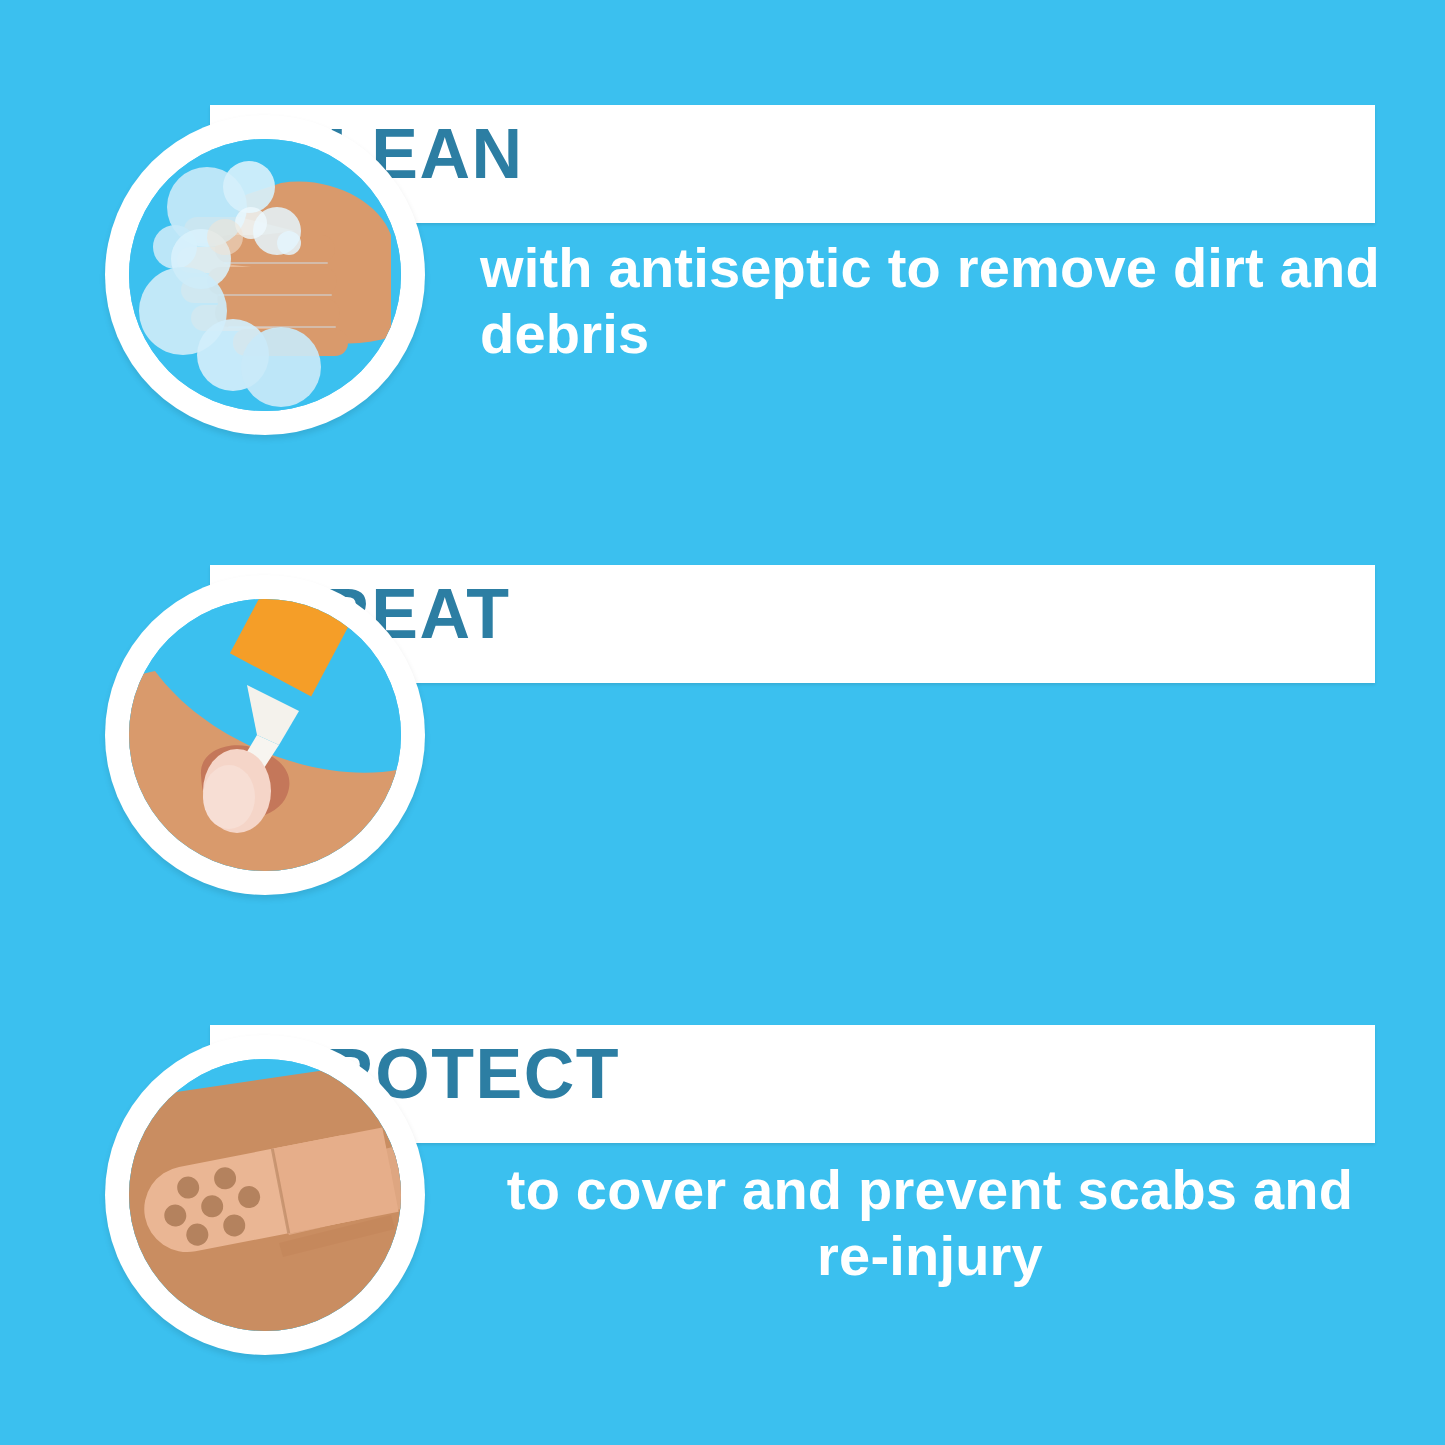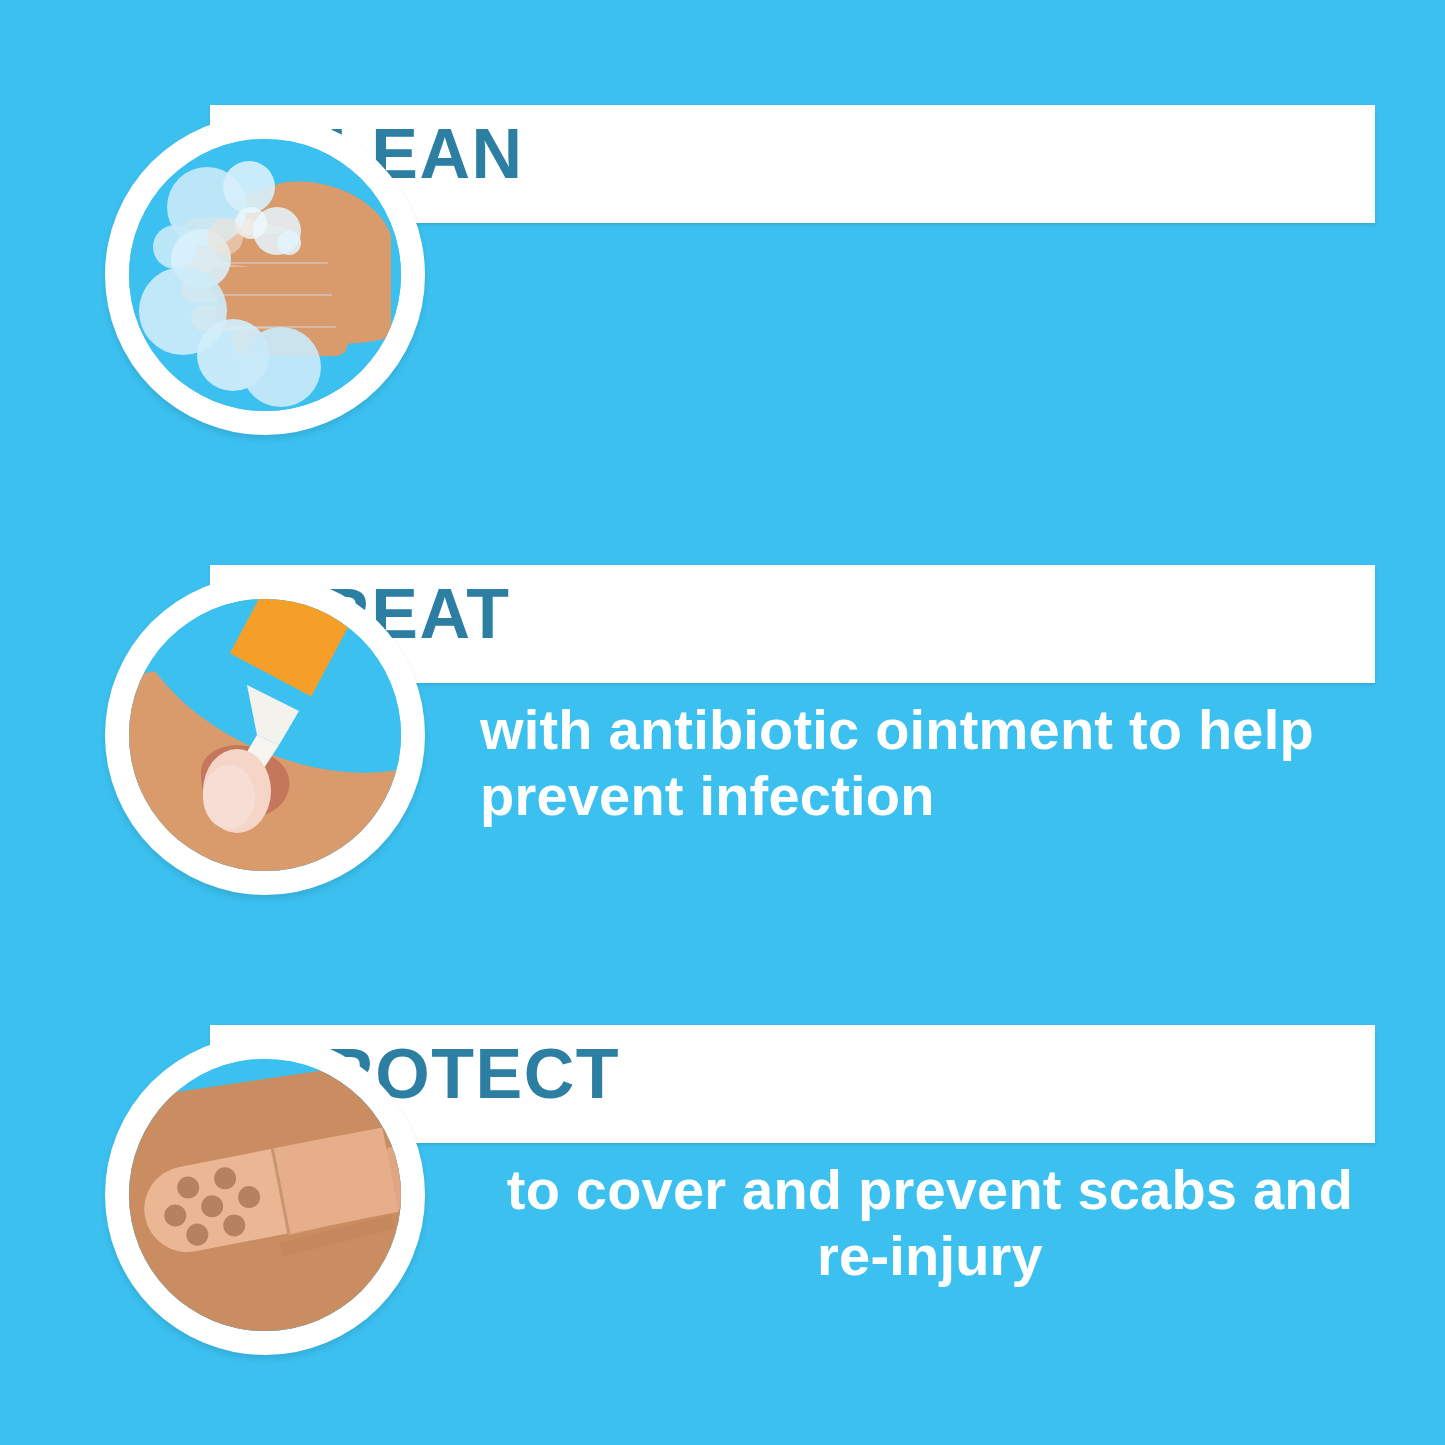--- a/index.html
+++ b/index.html
@@ -141,20 +141,21 @@
             <circle cx="152" cy="228" r="40" fill="#c9e9f8" opacity="0.92"></circle>
             <circle cx="148" cy="92" r="24" fill="#e4f5fd" opacity="0.85"></circle>
             <circle cx="122" cy="84" r="16" fill="#eef9fe" opacity="0.80"></circle>
             <circle cx="160" cy="104" r="12" fill="#e4f5fd" opacity="0.85"></circle>
             <circle cx="96" cy="98" r="18" fill="#f0e3d6" opacity="0.55"></circle>
           </g>
         </svg>
       </div>
     </div>
 
+    <div class="body-text">with antiseptic to remove dirt and debris</div>
   </div>
 
   <div class="step step-2">
 
     <div class="title-bar"></div>
     <div class="title-text">TREAT</div>
 
     <div class="icon-circle">
       <div class="icon-inner">
         <svg width="272" height="272" viewBox="0 0 272 272" xmlns="http://www.w3.org/2000/svg">
@@ -170,21 +171,20 @@
 
           <path d="M118 86 L170 112 L150 146 L128 136 Z" fill="#f4f2ec"></path>
           <path d="M104 176 L128 136 L150 146 L124 186 Z" fill="#f7f5f0"></path>
 
           <ellipse cx="108" cy="192" rx="34" ry="42" fill="#f5d5c8"></ellipse>
           <ellipse cx="100" cy="198" rx="26" ry="32" fill="#f7ded4"></ellipse>
         </svg>
       </div>
     </div>
 
-    <div class="body-text">with antibiotic ointment to help prevent infection</div>
   </div>
 
   <div class="step step-3">
 
     <div class="title-bar"></div>
     <div class="title-text">PROTECT</div>
 
     <div class="icon-circle">
       <div class="icon-inner">
         <svg width="272" height="272" viewBox="0 0 272 272" xmlns="http://www.w3.org/2000/svg">

